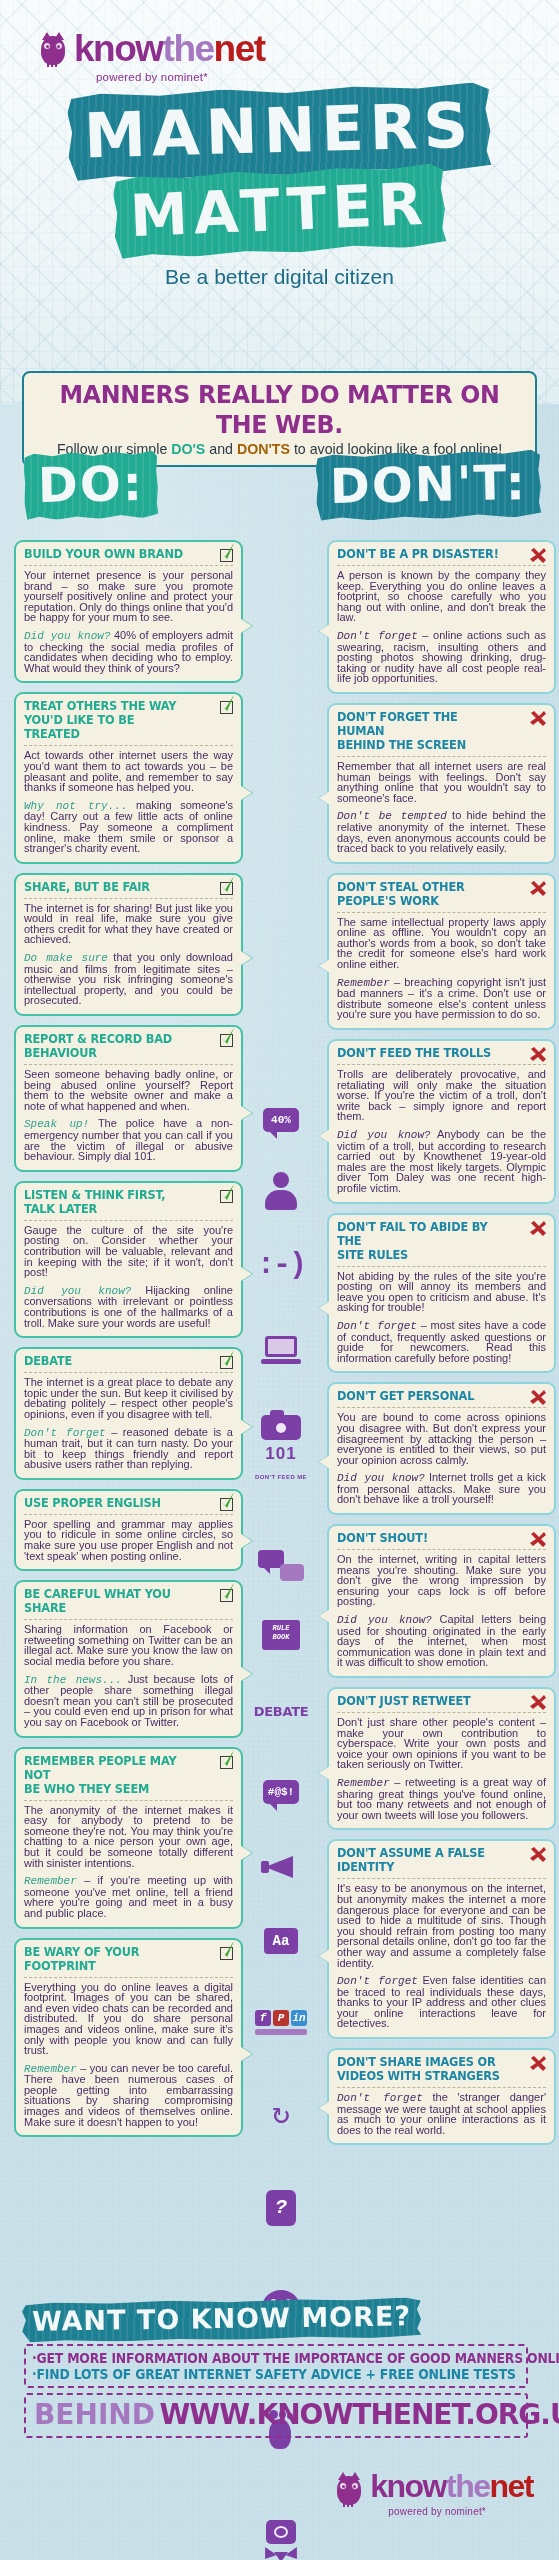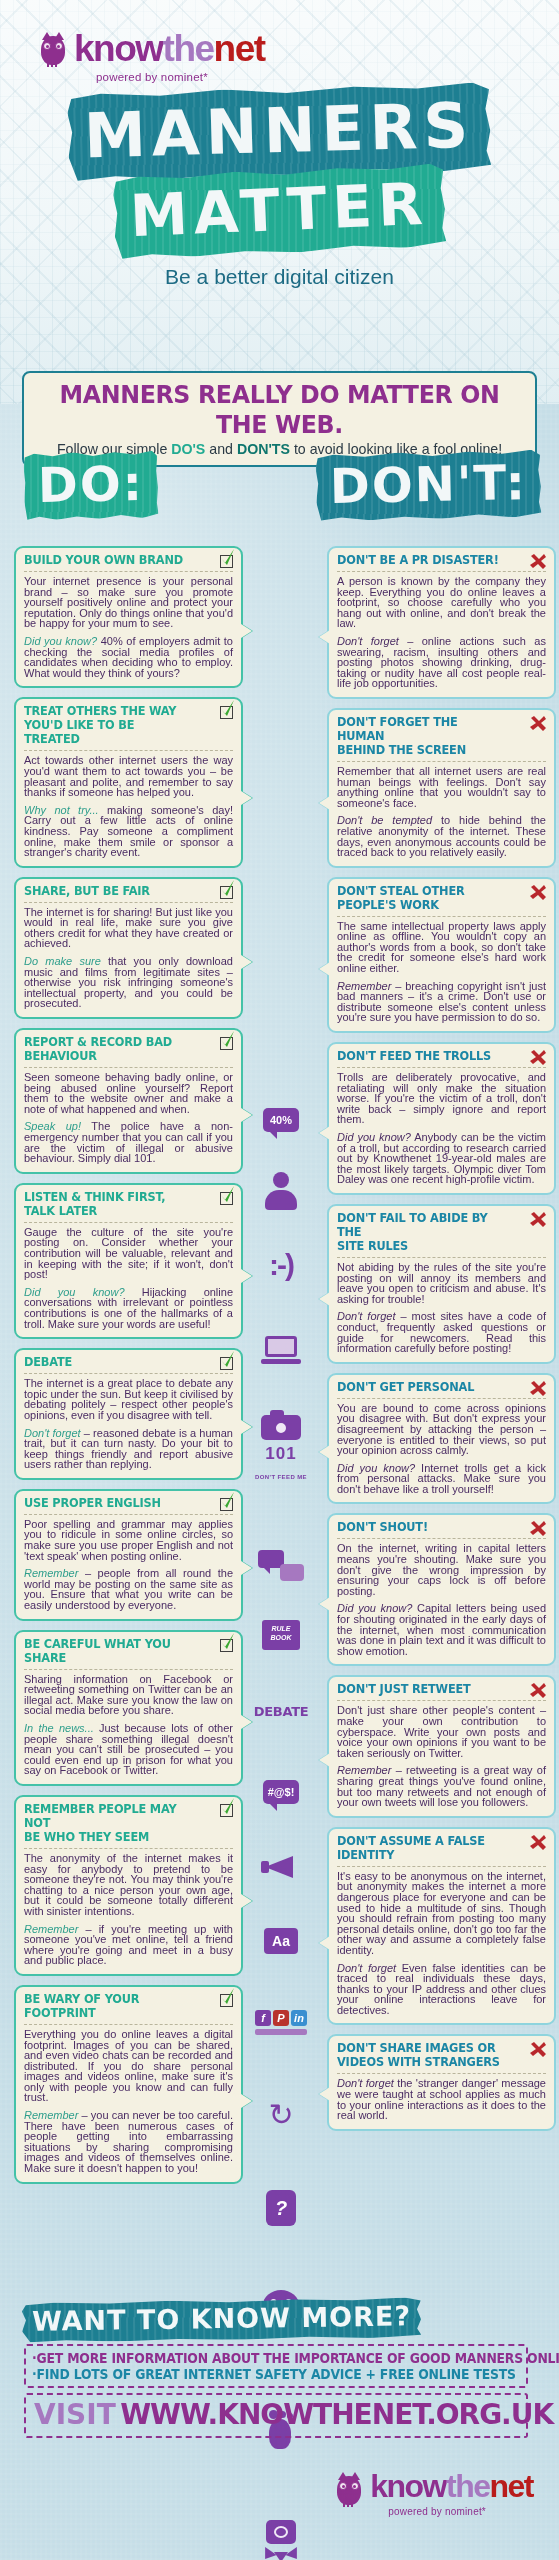--- a/index.html
+++ b/index.html
@@ -96,33 +96,33 @@
   .banner {
     position:absolute; left:22px; top:371px; width:515px;
     background:#f4f1e2; border:2.5px solid #1d7f92; border-radius:8px;
     padding:6px 10px 8px 10px; text-align:center;
   }
   .banner-l1 {
     color:#8e2f8e; font-weight:800; font-size:25.5px; letter-spacing:-.4px;
     font-family:"DejaVu Sans", sans-serif; transform:scaleX(.93); transform-origin:center;
   }
   .banner-l2 { color:#2b3a45; font-size:14.2px; margin-top:2px; }
-  .banner-l2 b.do { color:#21ab92; } .banner-l2 b.dont { color:#0f766e; }
+  .banner-l2 b.do { color:#21ab92; } .banner-l2 b.dont { color:#a16207; }
 
   
   .col-head { position:absolute; top:452px; }
   .col-head .grunge { letter-spacing:2px; font-size:48px; padding:4px 14px 7px; }
   .head-do   { left:24px; }
   .head-dont { right:18px; }
   .head-do .grunge   { --gb:#21ab92; transform:rotate(-1.2deg); }
   .head-dont .grunge { --gb:#1d7f92; transform:rotate(-1.2deg); }
 
   
   .cols { position:absolute; top:540px; left:0; width:559px; }
-  .col { position:absolute; top:6px; width:229px; }
+  .col { position:absolute; top:0; width:229px; }
   .col-left  { left:14px; }
   .col-right { left:327px; }
 
   
   .card {
     position:relative; background:#f4f1e2; border-radius:9px;
     margin-bottom:9px; padding:5px 8px 7px 8px;
   }
   .card.do   { border:2px solid #44c2a8; }
   .card.dont { border:2px solid #8ed4dd; }
@@ -140,35 +140,35 @@
     white-space:pre-line;
   }
   .card.do .card-title   { color:#21ab92; }
   .card.dont .card-title { color:#1b86a5; }
   .card-rule { border-top:1.6px dashed #b9b59c; margin:4px 0 4px 0; }
   .card p {
     font-size:11px; line-height:10.6px; color:#4a2b63; text-align:justify;
     margin-bottom:7px;
   }
   .card p:last-child { margin-bottom:1px; }
-  .card p em { font-style:italic; color:#2e9e8c; }
+  .card p em { font-style:italic; color:#2e9e8c;font-family:Liberation Mono, monospace; }
   .card.dont p em { color:#4a2b63; }
 
   
   .mark { position:absolute; right:7px; top:5px; width:17px; height:17px; }
   .tickbox { width:13px;height:13px;border:1.6px solid #3f3f3f;position:absolute;right:1px;top:2px;background:#f4f1e2; }
   .tick {
     position:absolute; right:-1px; top:-4px; width:16px; height:17px;
   }
   .cross { position:absolute; right:0; top:1px; width:17px;height:15px; }
 
   
   .icons { position:absolute; left:236px; top:540px; width:90px; }
   .icon-slot { position:absolute; left:0; width:90px; text-align:center; color:#7b3fa6; }
-  .ico { display:inline-block; position:relative; }
+  .ico { display:inline-block; position:relative;font-family:Liberation Mono, monospace; }
 
   .ico-speech {
     width:36px;height:24px;background:#7b3fa6;border-radius:5px;position:relative;
   }
   .ico-speech:after{content:"";position:absolute;left:6px;bottom:-7px;border-left:8px solid transparent;border-right:0 solid transparent;border-top:8px solid #7b3fa6;}
   .ico-speech span{color:#fff;font-size:11px;font-weight:800;line-height:24px;}
 
   .ico-person { width:34px;height:38px;position:relative; }
   .ico-person .h{position:absolute;left:9px;top:0;width:16px;height:16px;border-radius:50%;background:#7b3fa6;}
   .ico-person .b{position:absolute;left:1px;top:18px;width:32px;height:20px;border-radius:14px 14px 4px 4px;background:#7b3fa6;}
@@ -389,21 +389,20 @@
         <div class="card do">
           <span class="mark">
             <span class="tickbox"></span>
             <svg class="tick" viewBox="0 0 16 17">
               <path d="M2 9 L6 14 L15 0 L8 16 Z" fill="#3aa832"></path>
             </svg>
           </span>
           <div class="card-title">USE PROPER ENGLISH</div>
           <div class="card-rule"></div>
           <p>Poor spelling and grammar may applies you to ridicule in some online circles, so make sure you use proper English and not 'text speak' when posting online.</p>
-          <p><em>Remember</em> – people from all round the world may be posting on the same site as you. Ensure that what you write can be easily understood by everyone.</p>
         </div>
         <div class="card do">
           <span class="mark">
             <span class="tickbox"></span>
             <svg class="tick" viewBox="0 0 16 17">
               <path d="M2 9 L6 14 L15 0 L8 16 Z" fill="#3aa832"></path>
             </svg>
           </span>
           <div class="card-title">BE CAREFUL WHAT YOU
 SHARE</div>
@@ -578,21 +577,21 @@
       </div>
   </div>
 
   <div class="cta">
     <div class="cta-title"><span class="grunge">WANT TO KNOW MORE?</span></div>
     <div class="cta-box">
       <div class="cta-li a">·GET MORE INFORMATION ABOUT THE IMPORTANCE OF GOOD MANNERS ONLINE</div>
       <div class="cta-li b">·FIND LOTS OF GREAT INTERNET SAFETY ADVICE + FREE ONLINE TESTS</div>
     </div>
     <div class="cta-visit">
-      <span class="v1">VISIT</span>
+      <span class="v1">BEHIND</span>
       <span class="v2">WWW.KNOWTHENET.ORG.UK</span>
     </div>
   </div>
 
   <div class="footer-logo">
     <div class="owl">
       <div class="ear-l"></div>
         <div class="ear-r"></div>
       <div class="body"></div>
       <div class="eye-l"></div>

